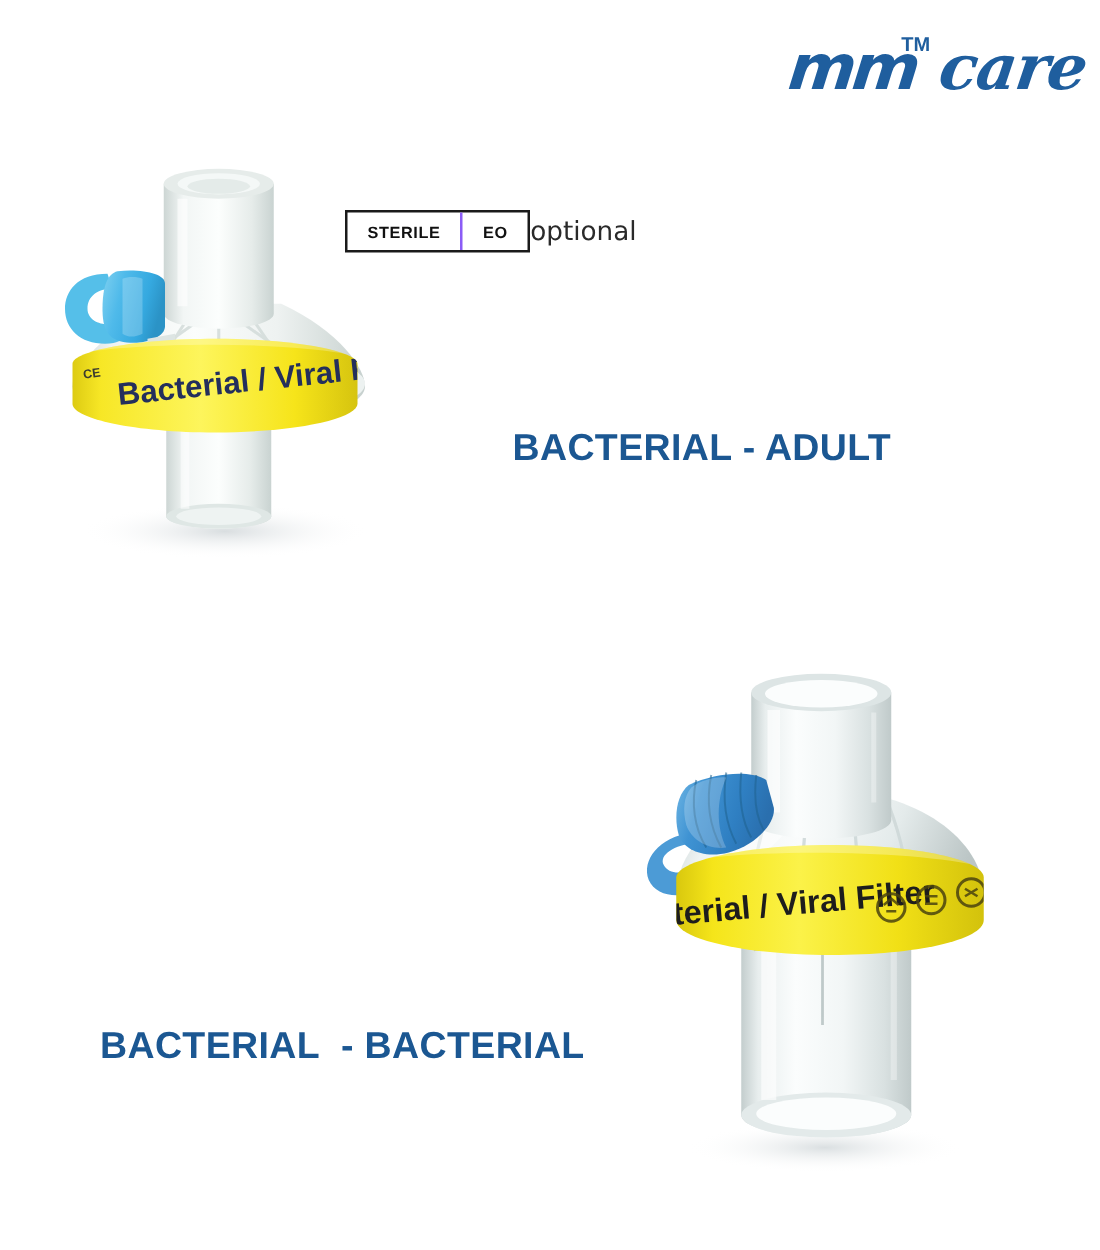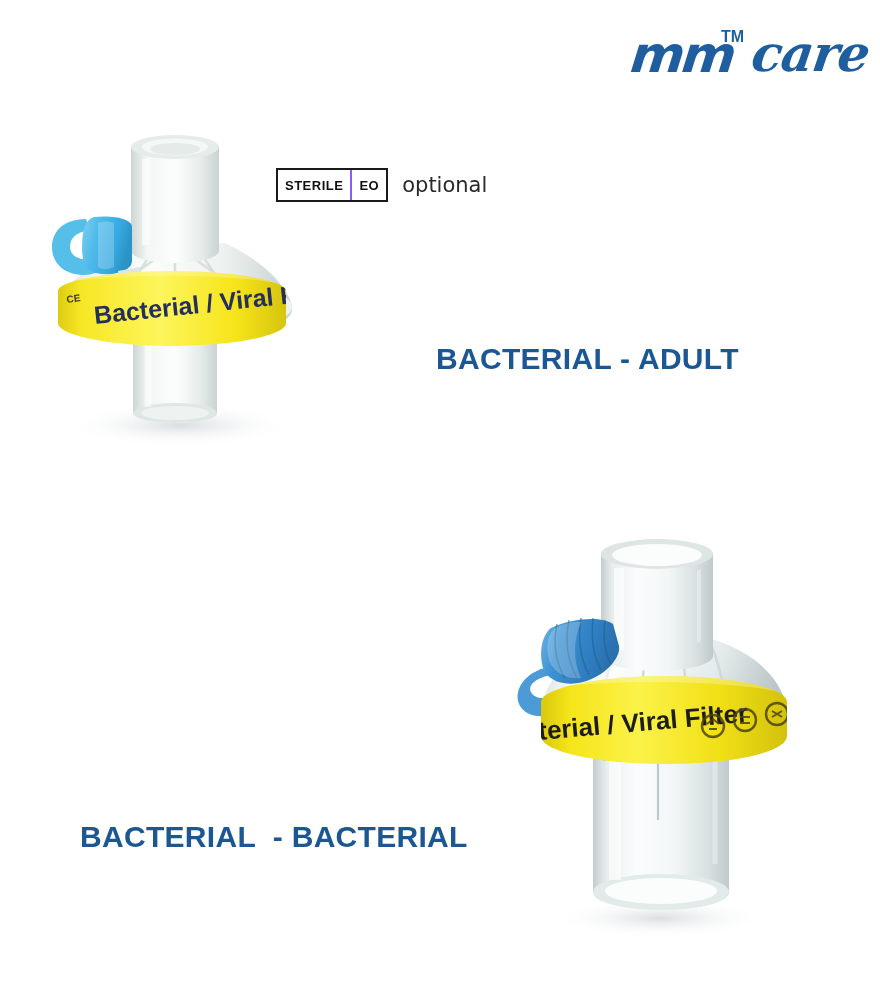--- a/index.html
+++ b/index.html
@@ -78,45 +78,44 @@
   }
   #sterile-box .cell {
     display: flex;
     align-items: center;
     justify-content: center;
     font-family: "Liberation Sans", sans-serif;
     font-weight: bold;
     font-size: 13px;
     letter-spacing: 0.5px;
     color: #111111;
-    padding: 0 7px;
+    padding: 0 16px;
     box-sizing: border-box;
   }
   #sterile-box .cell-eo {
     border-left: 2px solid #8b5cf6;
   }
   #optional-text {
-    margin-left: 14px;
     font-family: "DejaVu Sans", sans-serif;
     font-size: 21px;
     color: #2a2a2a;
     line-height: 1;
   }
 
   
   .product-caption {
     position: absolute;
     font-family: "Liberation Sans", sans-serif;
     font-weight: bold;
     font-size: 30px;
     letter-spacing: 0.3px;
     color: #1b5792;
     white-space: pre;
   }
-  #caption-adult { left: 436px; top: 342px; }
+  #caption-adult { left: 410px; top: 342px; }
   #caption-pediatric { left: 80px; top: 820px; }
 
   
   .product-figure { position: absolute; }
 
   #figure-adult {
     left: 20px;
     top: 95px;
     width: 350px;
     height: 360px;

